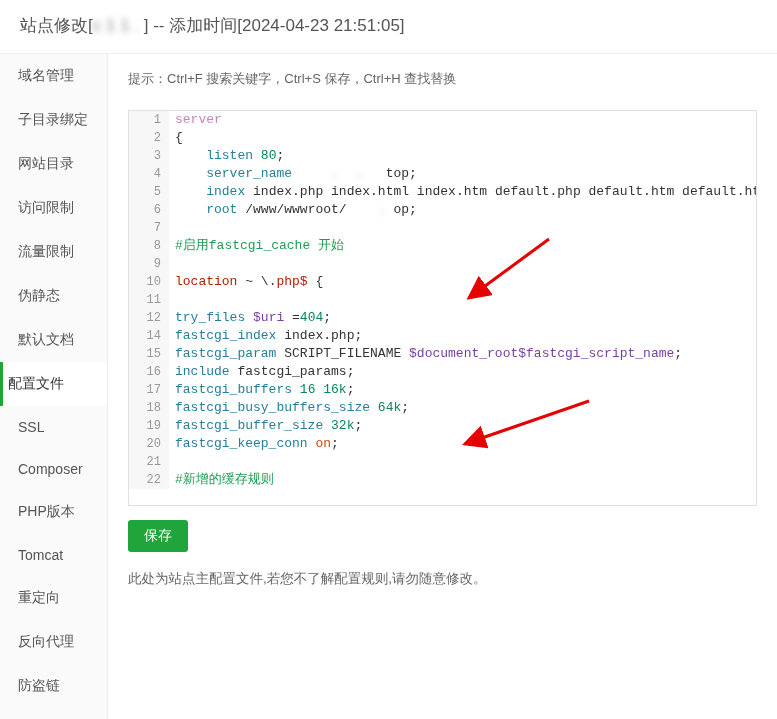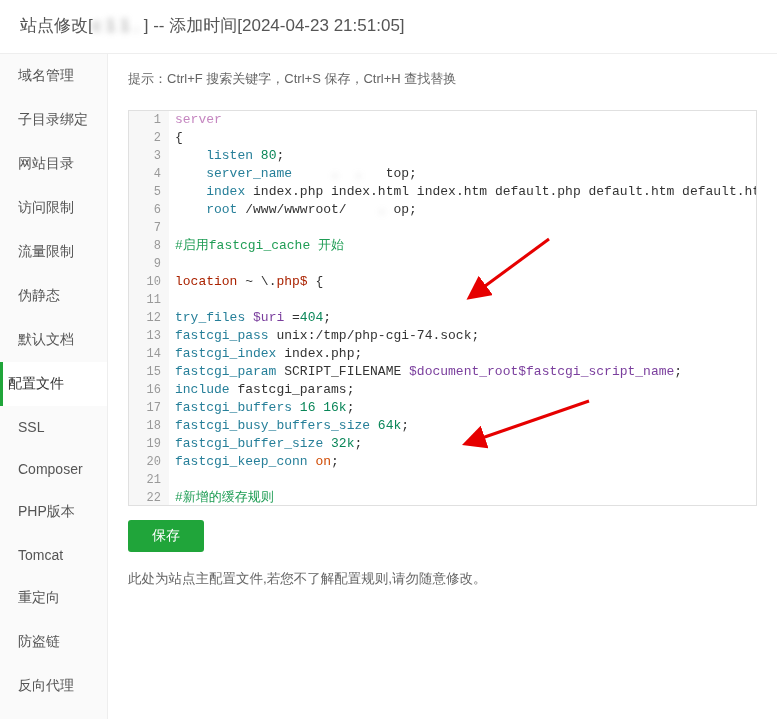--- a/index.html
+++ b/index.html
@@ -18,21 +18,21 @@
     .code { padding-left: 6px; white-space: pre; }
     .tok-kw { color: #c586c0; text-align: right; }
     .tok-num { color: #098658; }
     .tok-dir { color: #267f99; }
     .tok-cmt-green { color: #1f9d55; }
     .tok-var { color: #7a3e9d; }
     .tok-regex { color: #aa2200; }
     .tok-on { color: #d04a02; }
     .arrows { position: absolute; top: 0; left: 0; pointer-events: none; }
     .save-row { margin-top: 14px; }
-    .save-btn { background: #20a53a; color: #fff; border: none; border-radius: 3px; padding: 7px 24px; font-size: 14px; cursor: pointer; }
+    .save-btn { background: #20a53a; color: #fff; border: none; border-radius: 3px; padding: 7px 16px; font-size: 14px; cursor: pointer; }
     .warn { margin-top: 18px; font-size: 13.5px; color: #666; }
   </style>
 </head>
 <body>
 
 <div class="header">
   <span>站点修改[</span><span class="blur">c    1   1 .  </span><span>] -- 添加时间[2024-04-23 21:51:05]</span>
 </div>
 
 <div class="container">
@@ -43,22 +43,22 @@
       <div class="sidebar-item">访问限制</div>
       <div class="sidebar-item">流量限制</div>
       <div class="sidebar-item">伪静态</div>
       <div class="sidebar-item">默认文档</div>
       <div class="sidebar-item active">配置文件</div>
       <div class="sidebar-item">SSL</div>
       <div class="sidebar-item">Composer</div>
       <div class="sidebar-item">PHP版本</div>
       <div class="sidebar-item">Tomcat</div>
       <div class="sidebar-item">重定向</div>
+      <div class="sidebar-item">反向代理</div>
       <div class="sidebar-item">防盗链</div>
-      <div class="sidebar-item">反向代理</div>
       <div class="sidebar-item">网站日志</div>
     </div>
 
   <div class="main">
     <div class="hint">提示：Ctrl+F 搜索关键字，Ctrl+S 保存，Ctrl+H 查找替换</div>
 
     <div class="editor-wrap">
       <div class="code-line">
           <div class="gutter">1</div>
           <div class="code"><span class="tok-kw">server</span></div>
@@ -99,24 +99,20 @@
           <div class="gutter">10</div>
           <div class="code"><span class="tok-regex">location</span><span> ~ \.</span><span class="tok-regex">php$</span><span> {</span></div>
         </div>
       <div class="code-line">
           <div class="gutter">11</div>
           <div class="code"><span></span></div>
         </div>
       <div class="code-line">
           <div class="gutter">12</div>
           <div class="code"><span class="tok-dir">try_files</span><span> </span><span class="tok-var">$uri</span><span> =</span><span class="tok-num">404</span><span>;</span></div>
-        </div>
-      <div class="code-line">
-          <div class="gutter">13</div>
-          <div class="code"><span class="tok-dir">fastcgi_pass</span><span> unix:/tmp/php-cgi-74.sock;</span></div>
         </div>
       <div class="code-line">
           <div class="gutter">14</div>
           <div class="code"><span class="tok-dir">fastcgi_index</span><span> index.php;</span></div>
         </div>
       <div class="code-line">
           <div class="gutter">15</div>
           <div class="code"><span class="tok-dir">fastcgi_param</span><span> SCRIPT_FILENAME </span><span class="tok-var">$document_root$fastcgi_script_name</span><span>;</span></div>
         </div>
       <div class="code-line">

